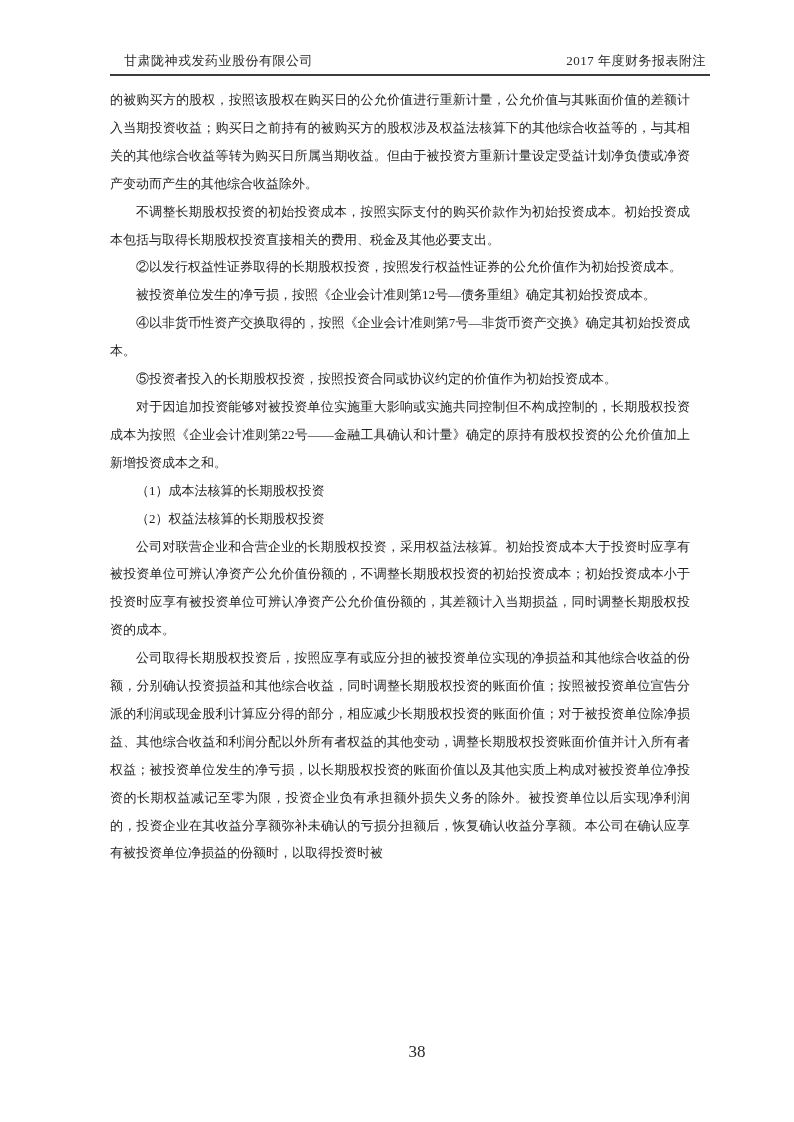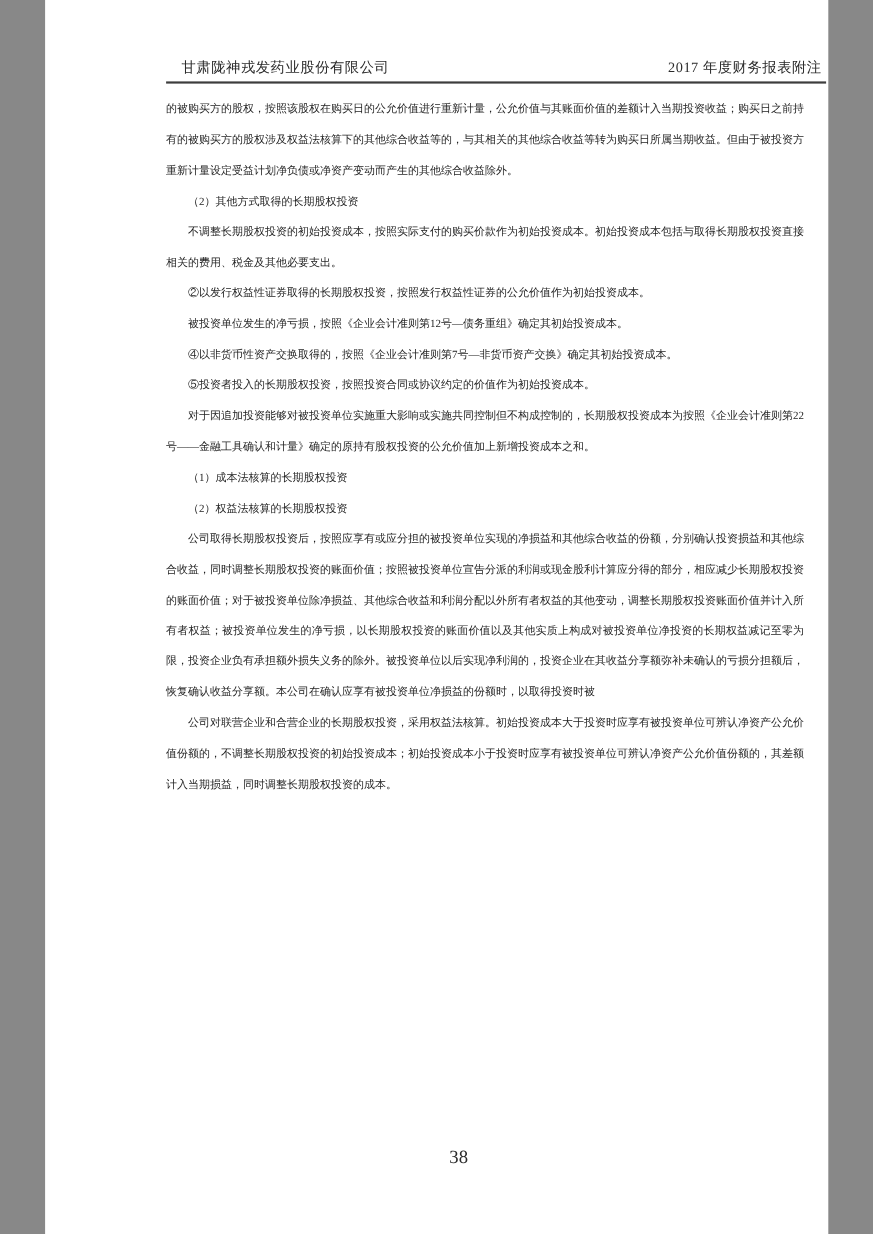--- a/index.html
+++ b/index.html
@@ -1,18 +1,18 @@
 <!DOCTYPE html>
 <html><head>
 <meta charset="utf-8">
 <style>
   html, body { margin: 0; padding: 0; background: #888; }
   .page {
     position: relative;
-    width: 712px;
+    width: 794px;
     height: 1122px;
     margin: 0 auto;
     background: #ffffff;
     font-family: "Liberation Serif", "DejaVu Serif", serif;
     color: #1c1c1c;
     overflow: hidden;
   }
   .header {
     position: absolute;
     left: 110px;
@@ -32,21 +32,21 @@
   .header-rule {
     margin-top: 4px;
     height: 2px;
     background: #3d3d3d;
   }
   .doc-body {
     position: absolute;
     left: 110px;
     top: 86px;
     width: 580px;
-    font-size: 10px;
+    font-size: 13px;
     line-height: 27.9px;
     text-align: justify;
     color: #1f1f1f;
   }
   .doc-body p {
     margin: 0;
     padding: 0;
   }
   .indent { text-indent: 2em; }
   .footer {
@@ -68,30 +68,29 @@
   <div class="header">
     <div class="header-row">
       <span>甘肃陇神戎发药业股份有限公司</span>
       <span>2017 年度财务报表附注</span>
     </div>
     <div class="header-rule"></div>
   </div>
 
   <div class="doc-body">
     <p class="para">的被购买方的股权，按照该股权在购买日的公允价值进行重新计量，公允价值与其账面价值的差额计入当期投资收益；购买日之前持有的被购买方的股权涉及权益法核算下的其他综合收益等的，与其相关的其他综合收益等转为购买日所属当期收益。但由于被投资方重新计量设定受益计划净负债或净资产变动而产生的其他综合收益除外。</p>
-    <p class="para indent">（2）其他方式取得的长期股权投资</p>
     <p class="para indent">不调整长期股权投资的初始投资成本，按照实际支付的购买价款作为初始投资成本。初始投资成本包括与取得长期股权投资直接相关的费用、税金及其他必要支出。</p>
     <p class="para indent">②以发行权益性证券取得的长期股权投资，按照发行权益性证券的公允价值作为初始投资成本。</p>
     <p class="para indent">被投资单位发生的净亏损，按照《企业会计准则第12号—债务重组》确定其初始投资成本。</p>
     <p class="para indent">④以非货币性资产交换取得的，按照《企业会计准则第7号—非货币资产交换》确定其初始投资成本。</p>
     <p class="para indent">⑤投资者投入的长期股权投资，按照投资合同或协议约定的价值作为初始投资成本。</p>
     <p class="para indent">对于因追加投资能够对被投资单位实施重大影响或实施共同控制但不构成控制的，长期股权投资成本为按照《企业会计准则第22号——金融工具确认和计量》确定的原持有股权投资的公允价值加上新增投资成本之和。</p>
     <p class="para indent">（1）成本法核算的长期股权投资</p>
     <p class="para indent">（2）权益法核算的长期股权投资</p>
+    <p class="para indent">公司对联营企业和合营企业的长期股权投资，采用权益法核算。初始投资成本大于投资时应享有被投资单位可辨认净资产公允价值份额的，不调整长期股权投资的初始投资成本；初始投资成本小于投资时应享有被投资单位可辨认净资产公允价值份额的，其差额计入当期损益，同时调整长期股权投资的成本。</p>
     <p class="para indent">公司取得长期股权投资后，按照应享有或应分担的被投资单位实现的净损益和其他综合收益的份额，分别确认投资损益和其他综合收益，同时调整长期股权投资的账面价值；按照被投资单位宣告分派的利润或现金股利计算应分得的部分，相应减少长期股权投资的账面价值；对于被投资单位除净损益、其他综合收益和利润分配以外所有者权益的其他变动，调整长期股权投资账面价值并计入所有者权益；被投资单位发生的净亏损，以长期股权投资的账面价值以及其他实质上构成对被投资单位净投资的长期权益减记至零为限，投资企业负有承担额外损失义务的除外。被投资单位以后实现净利润的，投资企业在其收益分享额弥补未确认的亏损分担额后，恢复确认收益分享额。本公司在确认应享有被投资单位净损益的份额时，以取得投资时被</p>
-    <p class="para indent">公司对联营企业和合营企业的长期股权投资，采用权益法核算。初始投资成本大于投资时应享有被投资单位可辨认净资产公允价值份额的，不调整长期股权投资的初始投资成本；初始投资成本小于投资时应享有被投资单位可辨认净资产公允价值份额的，其差额计入当期损益，同时调整长期股权投资的成本。</p>
   </div>
 
   <div class="footer">
     <span>38</span>
   </div>
 
 </div>
 
 </body></html>

